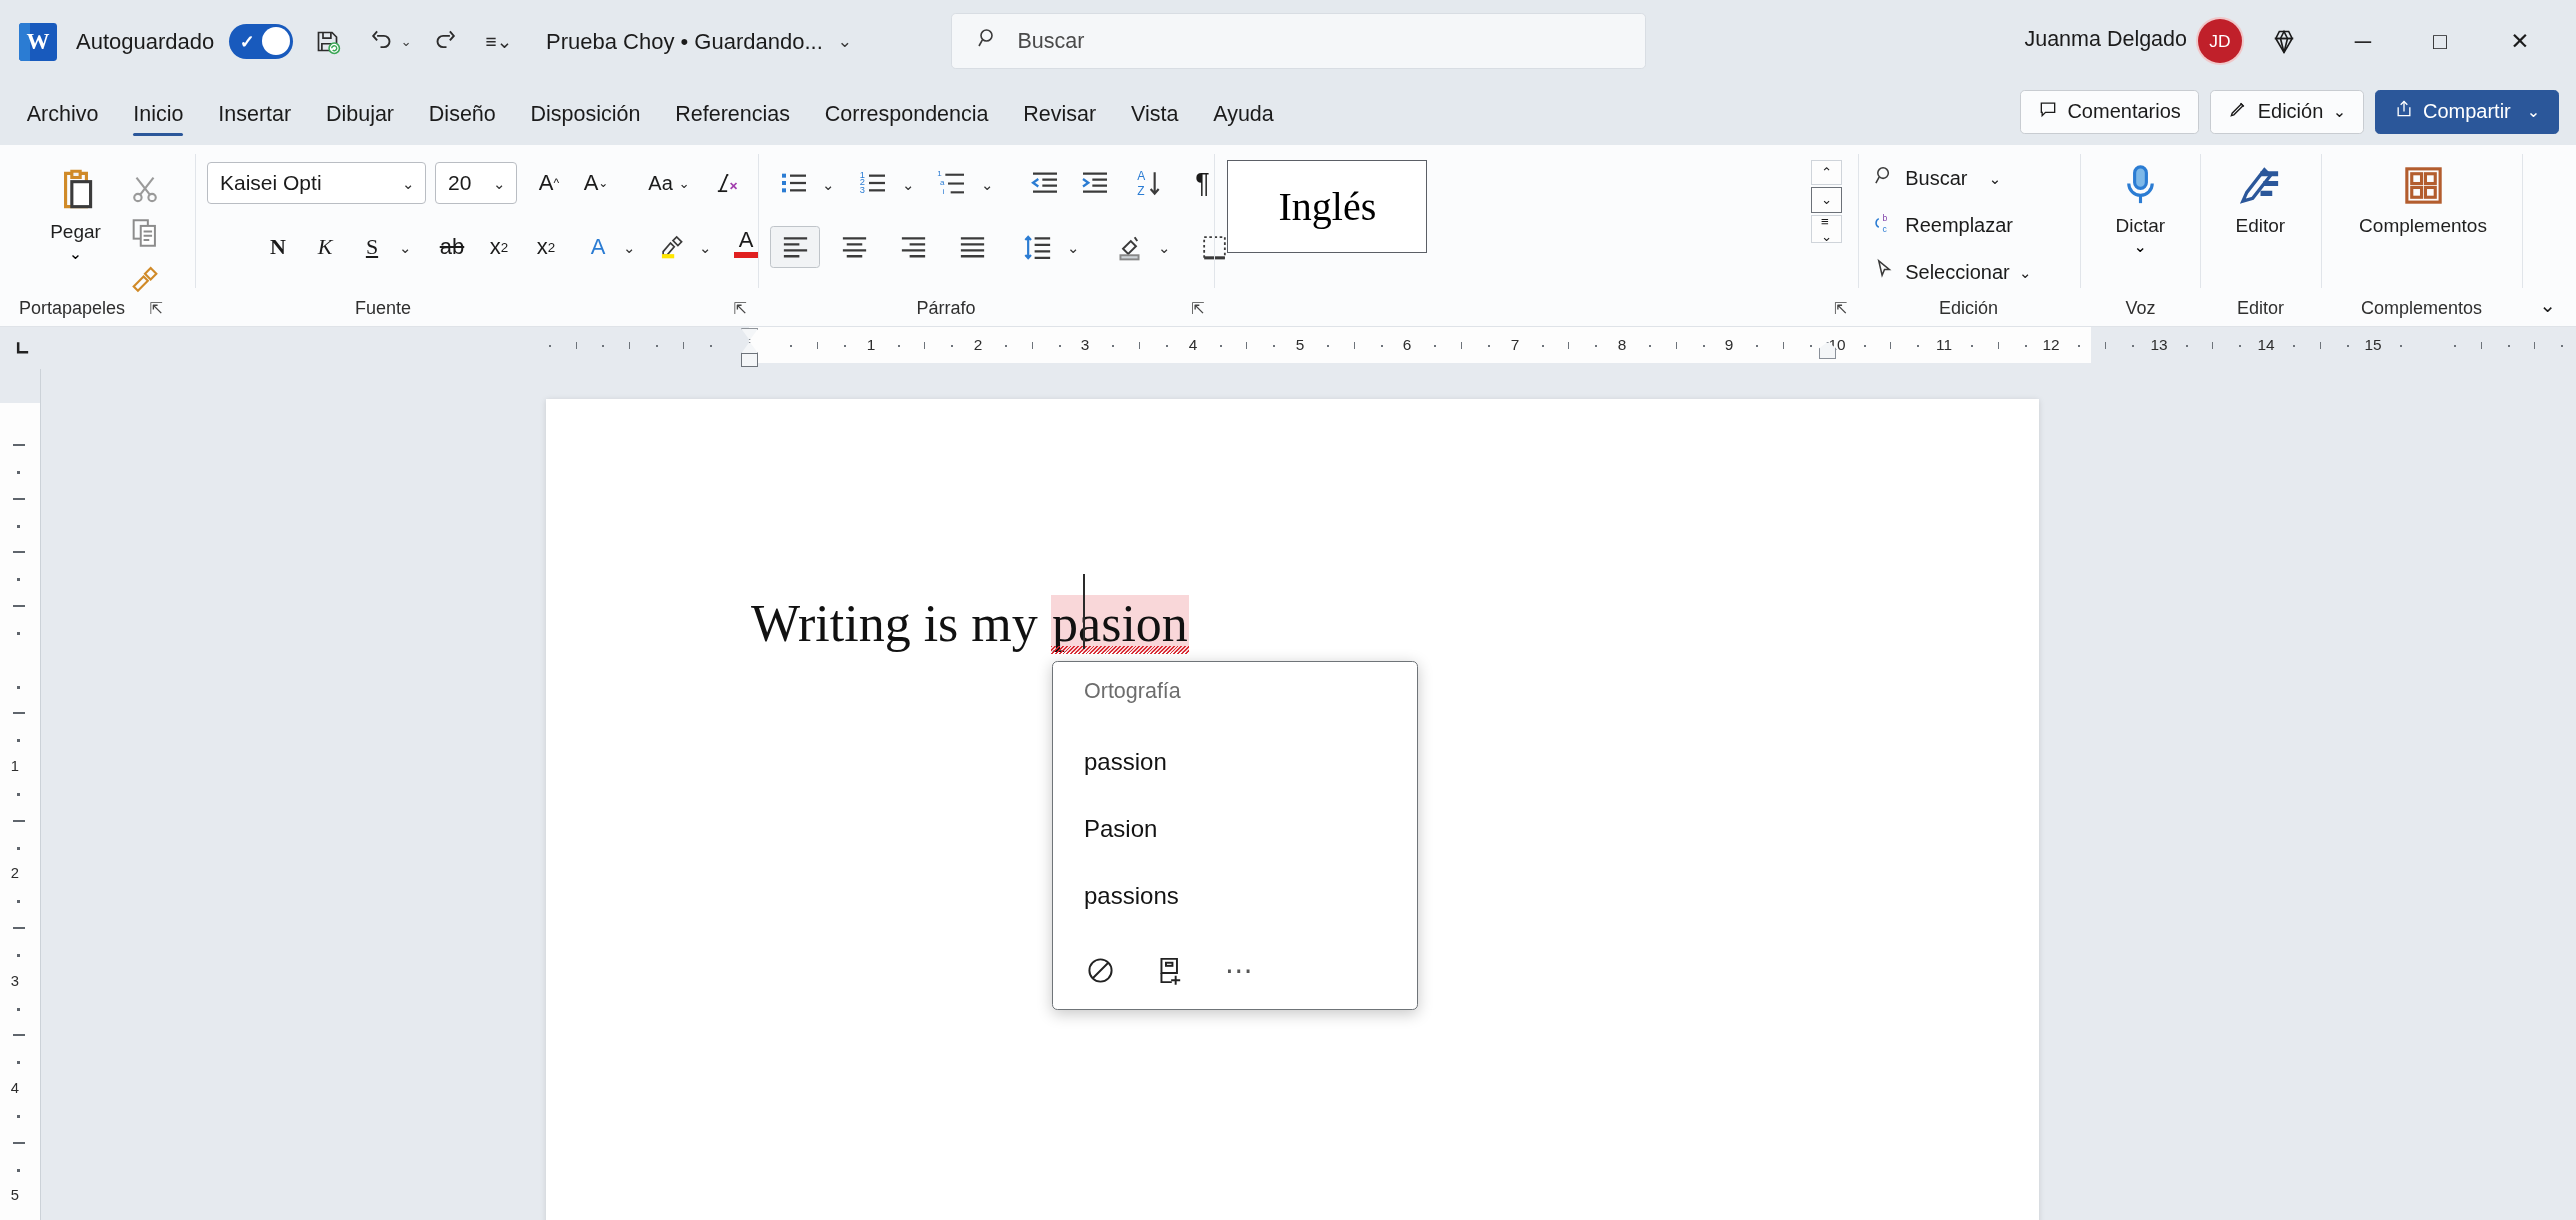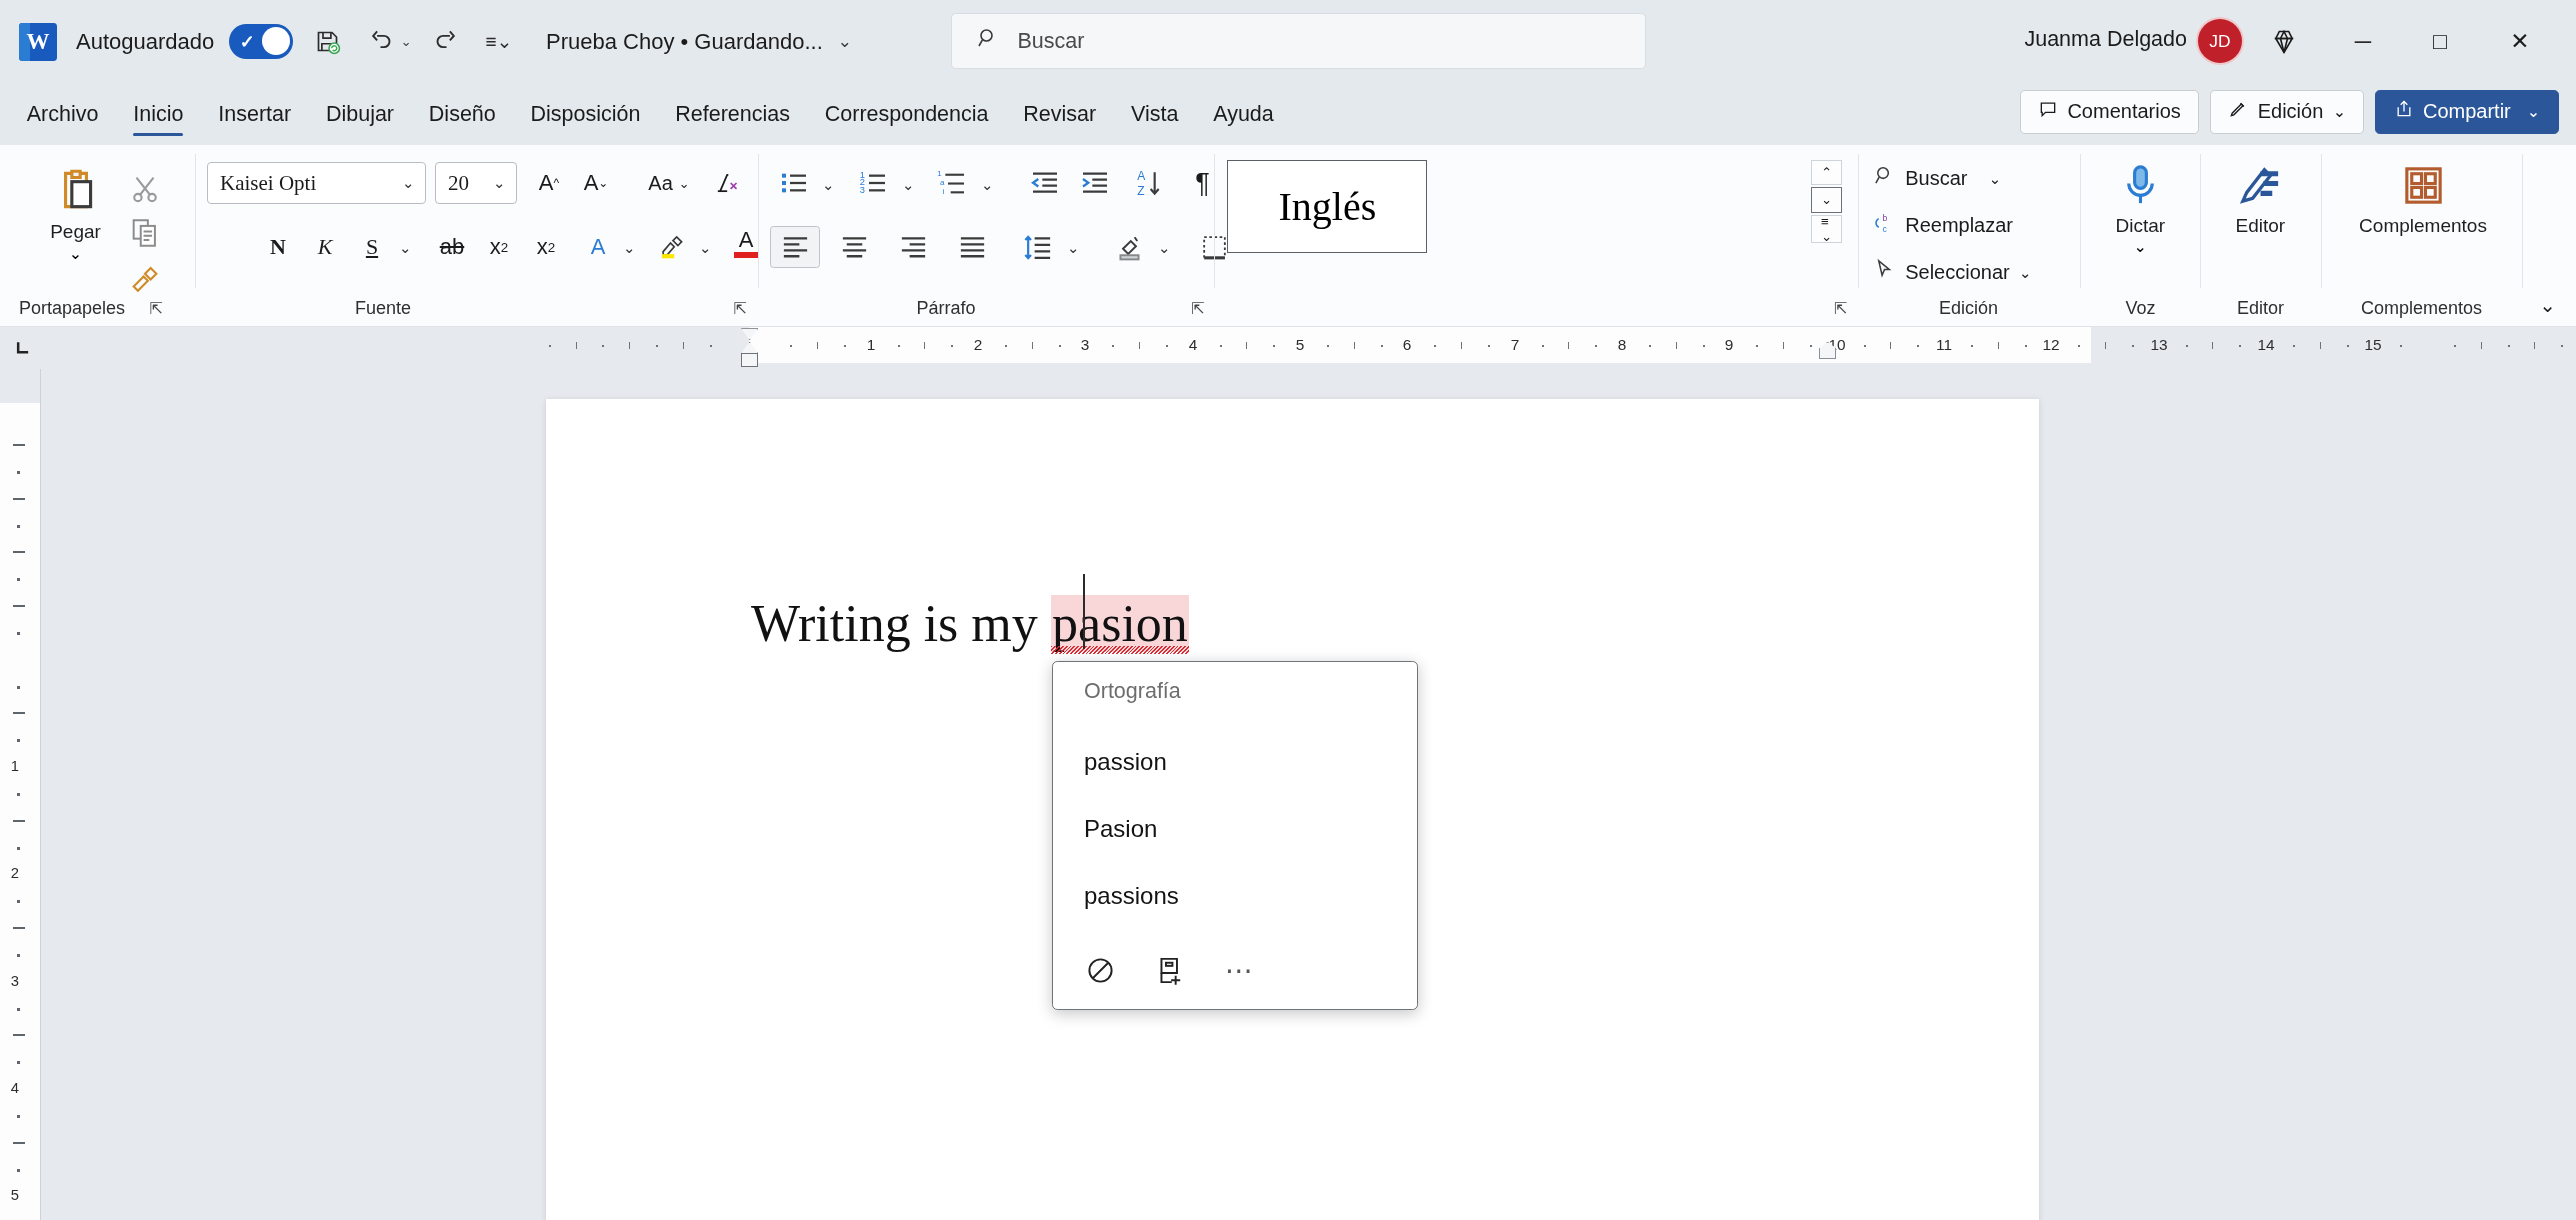--- a/index.html
+++ b/index.html
@@ -113,21 +113,21 @@
   .bigbtn {
     position:absolute; display:flex; flex-direction:column; align-items:center;
     cursor:pointer;
   }
   .bigbtn .lbl { font-size: 19px; color:#1f1f1f; margin-top: 4px;}
   .smicon { position:absolute; width:39px; height:39px; display:flex; align-items:center;
             justify-content:center; cursor:pointer; }
 
   .combo {
     position:absolute; border:0.7px solid #b9bdc3; border-radius: 4px;
-    background:#fff; display:flex; align-items:center; cursor:pointer;font-family:Liberation Serif, serif;
+    background:#fff; display:flex; align-items:center; cursor:pointer;
   }
   .combo .val { font-size: 21px; color:#1b1b1b; margin-left: 12px; white-space:nowrap;
                 overflow:hidden; }
   .combo .cv { margin-left:auto; margin-right: 10.7px; font-size:14.8px; color:#333;}
 
   .fbtn {
     position:absolute; width: 42px; height: 42px; display:flex; align-items:center;
     justify-content:center; font-size: 22px; color:#1b1b1b; cursor:pointer;
     border-radius: 3.4px;
   }

